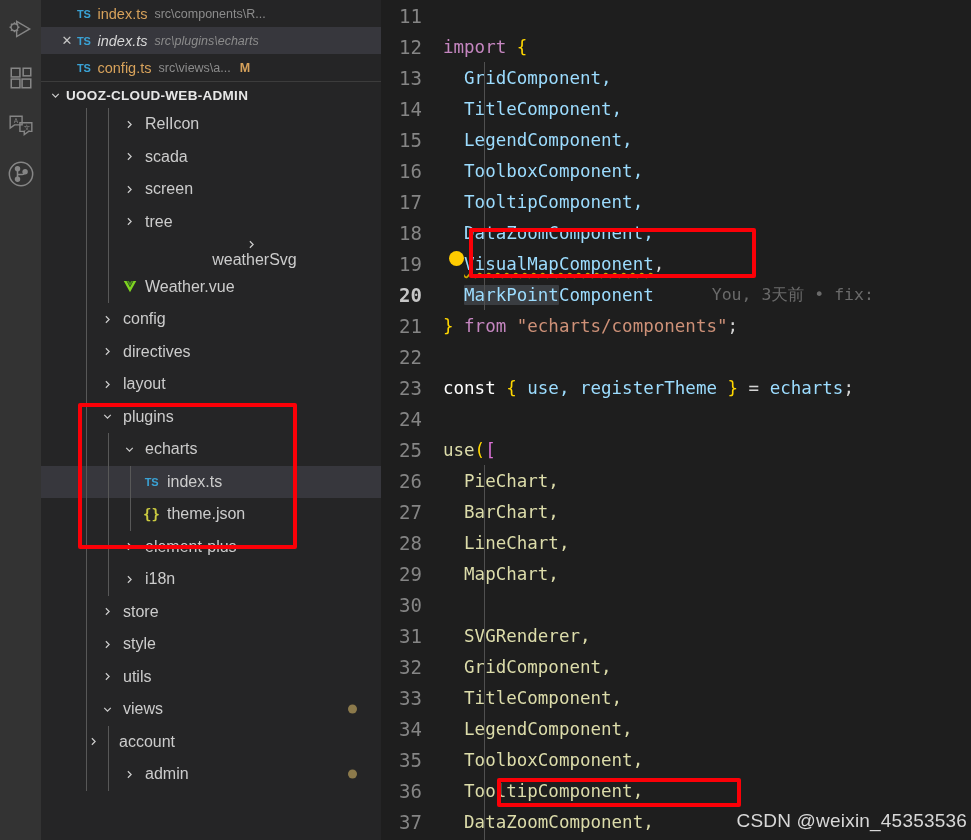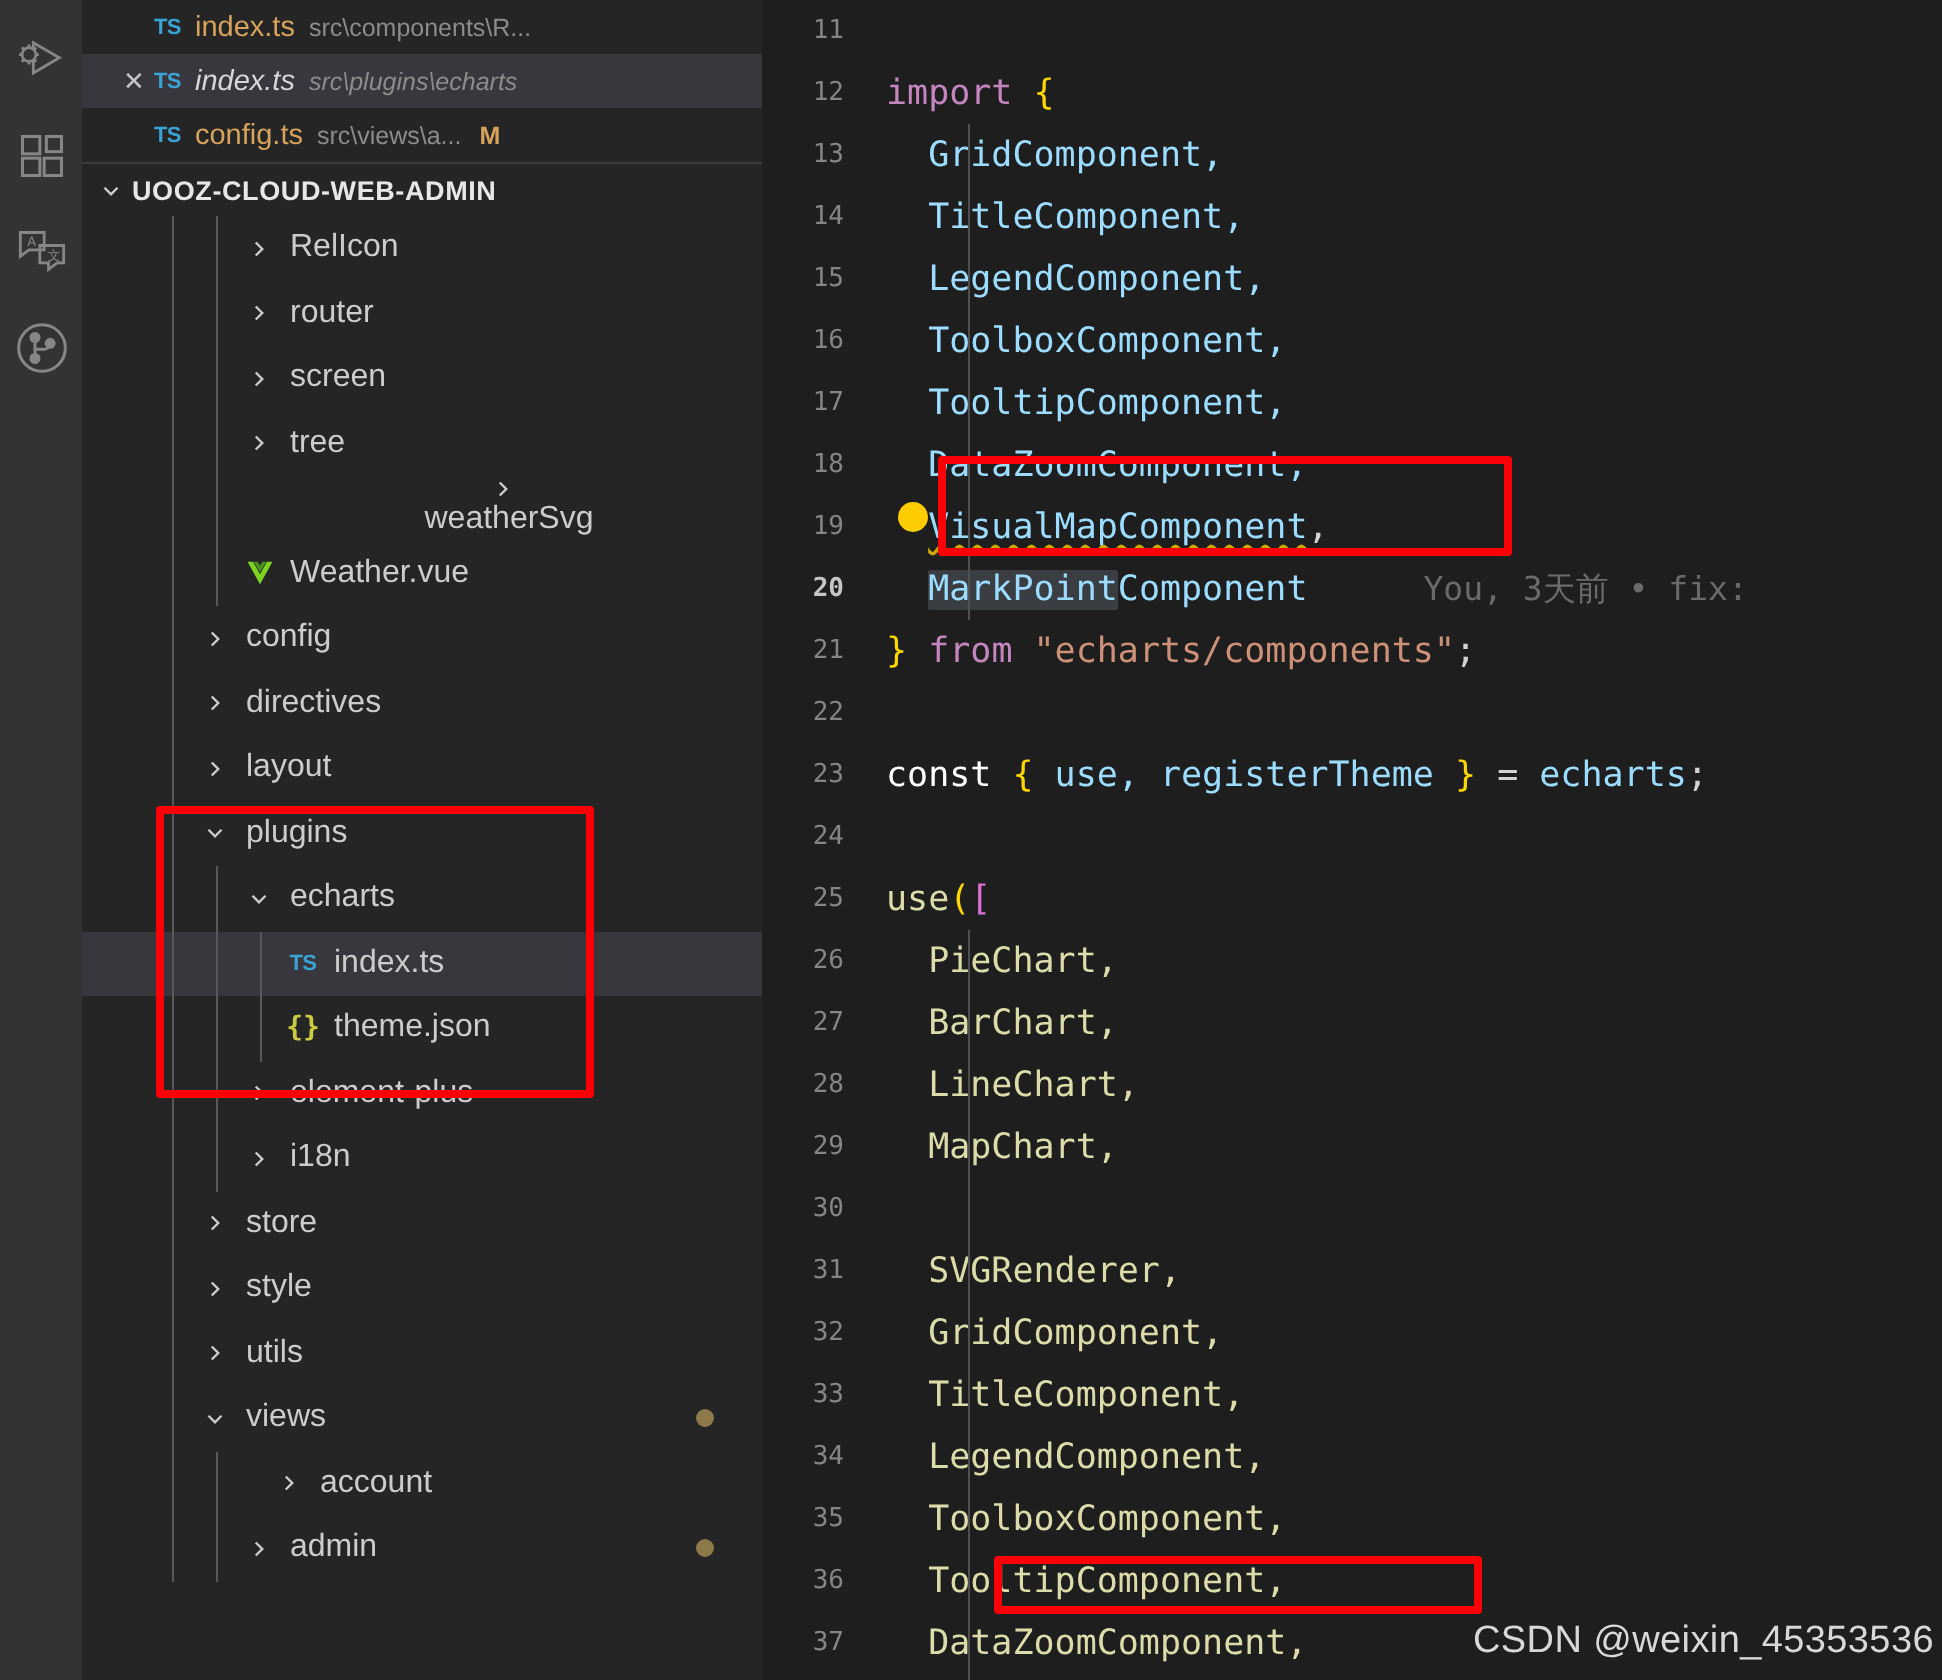--- a/index.html
+++ b/index.html
@@ -124,21 +124,21 @@
   .code-line {
     height: 31px;
     display: flex; align-items: center;
     position: relative;
     font-size: 17.5px;
   }
   .code-line.current { }
   .lineno {
     width: 62px; flex: none;
     text-align: right; padding-right: 21px;
-    color: #858585; font-size: 13px;
+    color: #858585; font-size: 19px;
     font-family: "DejaVu Sans Mono", monospace;
   }
   .code-line.current .lineno { color: #c6c6c6; font-weight: bold; }
   .code-text {
     white-space: pre;
     font-family: "DejaVu Sans Mono", monospace;
     letter-spacing: 0px;
     font-size: 17.5px;
   }
   .ind-guide {
@@ -283,21 +283,21 @@
           <span class="label" style="margin-left: 7px;">RelIcon</span>
         </div>
         <div class="tree-row" style="padding-left: 80px;">
           <span class="iguide" style="left: 45px;"></span>
           <span class="iguide" style="left: 67px;"></span>
           <span class="twisty">
             <svg width="13" height="13" viewBox="0 0 16 16" fill="none" stroke="#cccccc" stroke-width="1.5">
               <path d="M6 4 l4 4 l-4 4"></path>
             </svg>
           </span>
-          <span class="label" style="margin-left: 7px;">router</span>
+          <span class="label" style="margin-left: 7px;">scada</span>
         </div>
         <div class="tree-row" style="padding-left: 80px;">
           <span class="iguide" style="left: 45px;"></span>
           <span class="iguide" style="left: 67px;"></span>
           <span class="twisty">
             <svg width="13" height="13" viewBox="0 0 16 16" fill="none" stroke="#cccccc" stroke-width="1.5">
               <path d="M6 4 l4 4 l-4 4"></path>
             </svg>
           </span>
           <span class="label" style="margin-left: 7px;">screen</span>
@@ -447,21 +447,21 @@
         <div class="tree-row" style="padding-left: 58px;">
           <span class="iguide" style="left: 45px;"></span>
           <span class="twisty">
             <svg width="13" height="13" viewBox="0 0 16 16" fill="none" stroke="#cccccc" stroke-width="1.5">
               <path d="M4 6 l4 4 l4 -4"></path>
             </svg>
           </span>
           <span class="label" style="margin-left: 7px;">views</span>
           <span class="dot"></span>
         </div>
-        <div class="tree-row" style="padding-left: 95px;">
+        <div class="tree-row" style="padding-left: 44px; gap: 10px;">
           <span class="iguide" style="left: 45px;"></span>
           <span class="iguide" style="left: 67px;"></span>
           <span class="twisty">
             <svg width="13" height="13" viewBox="0 0 16 16" fill="none" stroke="#cccccc" stroke-width="1.5">
               <path d="M6 4 l4 4 l-4 4"></path>
             </svg>
           </span>
           <span class="label" style="margin-left: 7px;">account</span>
         </div>
         <div class="tree-row" style="padding-left: 80px;">

